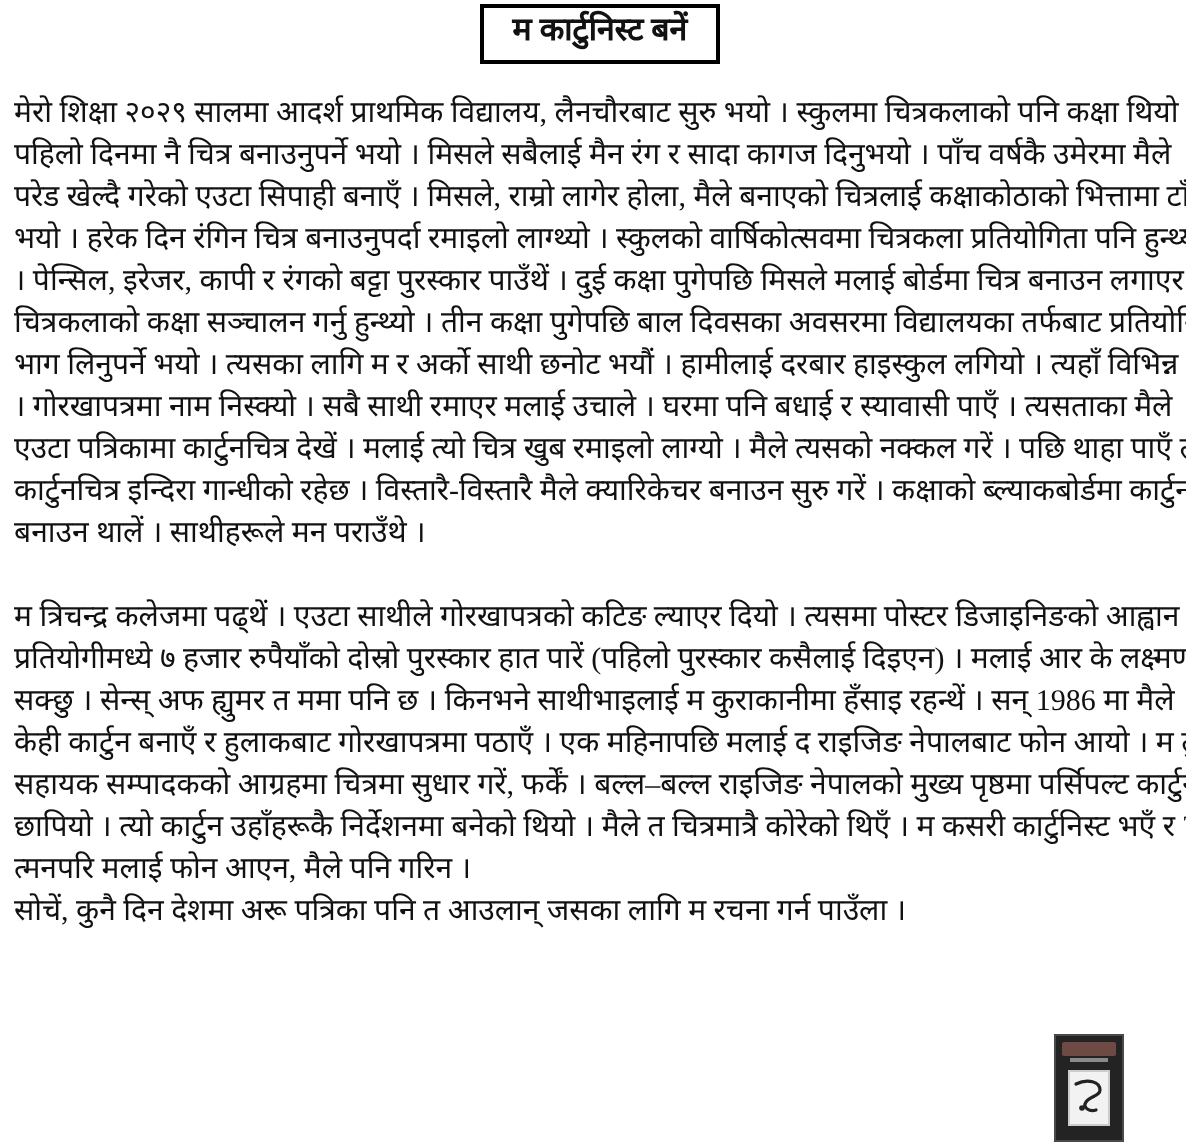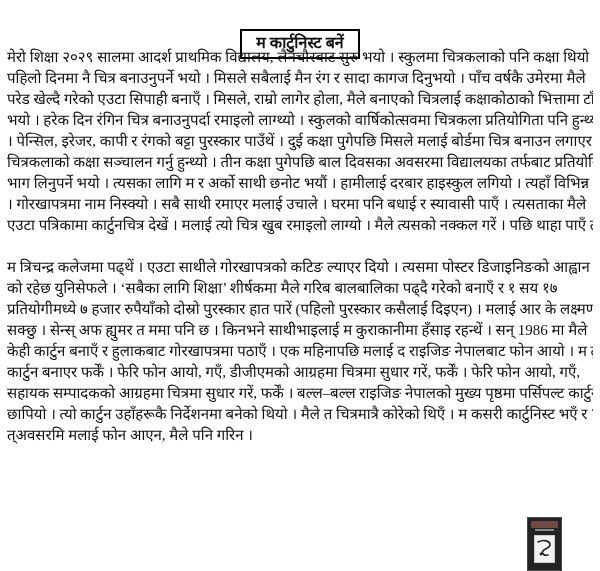--- a/index.html
+++ b/index.html
@@ -10,21 +10,21 @@
   body {
     width: 600px;
     height: 571px;
     position: relative;
     overflow: hidden;
     font-family: "Liberation Serif", "DejaVu Serif", serif;
     color: #111111;
   }
   .title-wrap {
     text-align: center;
-    padding-top: 29px;
+    padding-top: 2px;
   }
   .title-box {
     display: inline-block;
     border: 2px solid #000000;
     padding: 2px 14px 4px 14px;
     font-size: 16px;
     font-weight: bold;
     line-height: 20px;
     background: #ffffff;
   }
@@ -91,31 +91,32 @@
     <div class="block">
       <div class="line">मेरो शिक्षा २०२९ सालमा आदर्श प्राथमिक विद्यालय, लैनचौरबाट सुरु भयो । स्कुलमा चित्रकलाको पनि कक्षा थियो ।</div>
       <div class="line">पहिलो दिनमा नै चित्र बनाउनुपर्ने भयो । मिसले सबैलाई मैन रंग र सादा कागज दिनुभयो । पाँच वर्षकै उमेरमा मैले</div>
       <div class="line">परेड खेल्दै गरेको एउटा सिपाही बनाएँ । मिसले, राम्रो लागेर होला, मैले बनाएको चित्रलाई कक्षाकोठाको भित्तामा टाँस्नु</div>
       <div class="line">भयो । हरेक दिन रंगिन चित्र बनाउनुपर्दा रमाइलो लाग्थ्यो । स्कुलको वार्षिकोत्सवमा चित्रकला प्रतियोगिता पनि हुन्थ्यो</div>
       <div class="line">। पेन्सिल, इरेजर, कापी र रंगको बट्टा पुरस्कार पाउँथें । दुई कक्षा पुगेपछि मिसले मलाई बोर्डमा चित्र बनाउन लगाएर</div>
       <div class="line">चित्रकलाको कक्षा सञ्चालन गर्नु हुन्थ्यो । तीन कक्षा पुगेपछि बाल दिवसका अवसरमा विद्यालयका तर्फबाट प्रतियोगितामा</div>
       <div class="line">भाग लिनुपर्ने भयो । त्यसका लागि म र अर्को साथी छनोट भयौं । हामीलाई दरबार हाइस्कुल लगियो । त्यहाँ विभिन्न</div>
       <div class="line">। गोरखापत्रमा नाम निस्क्यो । सबै साथी रमाएर मलाई उचाले । घरमा पनि बधाई र स्यावासी पाएँ । त्यसताका मैले</div>
       <div class="line">एउटा पत्रिकामा कार्टुनचित्र देखें । मलाई त्यो चित्र खुब रमाइलो लाग्यो । मैले त्यसको नक्कल गरें । पछि थाहा पाएँ त्यो</div>
+      <div class="line">कार्टुनचित्र इन्दिरा गान्धीको रहेछ । विस्तारै-विस्तारै मैले क्यारिकेचर बनाउन सुरु गरें । कक्षाको ब्ल्याकबोर्डमा कार्टुन</div>
+      <div class="line">बनाउन थालें । साथीहरूले मन पराउँथे ।</div>
     </div>
     <div class="block">
       <div class="line">म त्रिचन्द्र कलेजमा पढ्थें । एउटा साथीले गोरखापत्रको कटिङ ल्याएर दियो । त्यसमा पोस्टर डिजाइनिङको आह्वान गरे</div>
-      <div class="line">को रहेछ युनिसेफले । ‘सबैका लागि शिक्षा’ शीर्षकमा मैले गरिब बालबालिका पढ्दै गरेको बनाएँ र १ सय १७</div>
       <div class="line">प्रतियोगीमध्ये ७ हजार रुपैयाँको दोस्रो पुरस्कार हात पारें (पहिलो पुरस्कार कसैलाई दिइएन) । मलाई आर के लक्ष्मणको</div>
       <div class="line">सक्छु । सेन्स् अफ ह्युमर त ममा पनि छ । किनभने साथीभाइलाई म कुराकानीमा हँसाइ रहन्थें । सन् 1986 मा मैले</div>
       <div class="line">केही कार्टुन बनाएँ र हुलाकबाट गोरखापत्रमा पठाएँ । एक महिनापछि मलाई द राइजिङ नेपालबाट फोन आयो । म तुरुन्तै</div>
-      <div class="line">कार्टुन बनाएर फर्कें । फेरि फोन आयो, गएँ, डीजीएमको आग्रहमा चित्रमा सुधार गरें, फर्कें । फेरि फोन आयो, गएँ,</div>
       <div class="line">सहायक सम्पादकको आग्रहमा चित्रमा सुधार गरें, फर्कें । बल्ल–बल्ल राइजिङ नेपालको मुख्य पृष्ठमा पर्सिपल्ट कार्टुन</div>
       <div class="line">छापियो । त्यो कार्टुन उहाँहरूकै निर्देशनमा बनेको थियो । मैले त चित्रमात्रै कोरेको थिएँ । म कसरी कार्टुनिस्ट भएँ र ?</div>
-      <div class="line">त्अवसरमि मलाई फोन आएन, मैले पनि गरिन ।</div>
+      <div class="line">त्मनपरि मलाई फोन आएन, मैले पनि गरिन ।</div>
+      <div class="line">सोचें, कुनै दिन देशमा अरू पत्रिका पनि त आउलान् जसका लागि म रचना गर्न पाउँला ।</div>
     </div>
   </div>
 
 <div class="book-cover">
   <div class="book-masthead"></div>
   <div class="book-subline"></div>
   <div class="book-panel">
     <svg width="17" height="22" viewBox="0 0 17 22">
       <path d="M2 4 C8 1, 14 3, 14 7 C14 10, 9 10, 7 13 C5 16, 9 18, 12 17" fill="none" stroke="#222" stroke-width="1.6" stroke-linecap="round"></path>
       <circle cx="5" cy="16" r="1.4" fill="#222"></circle>

